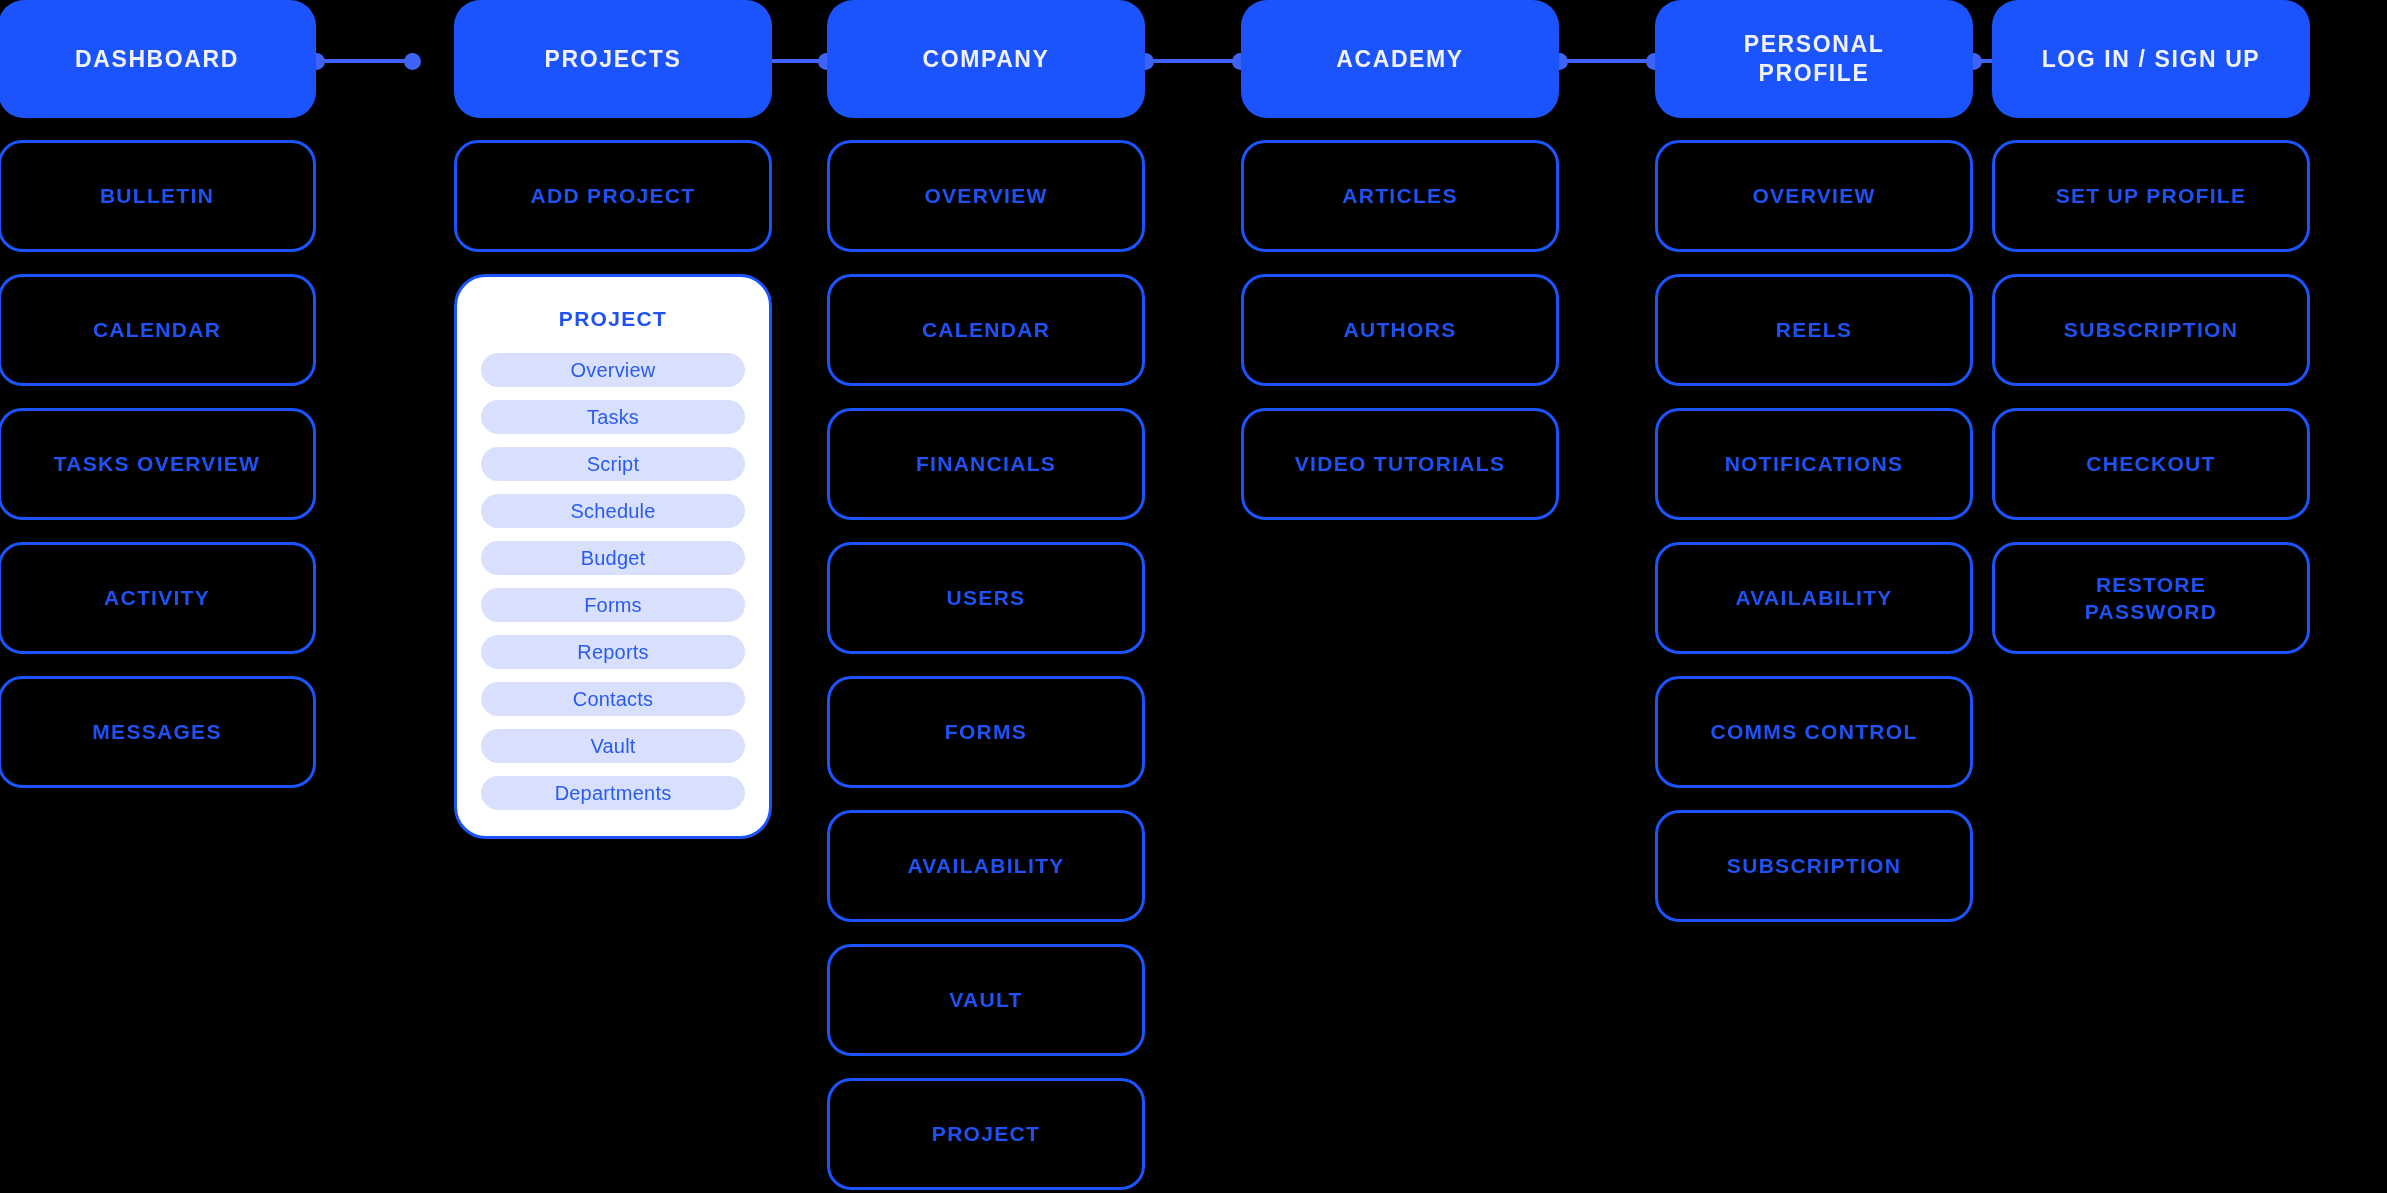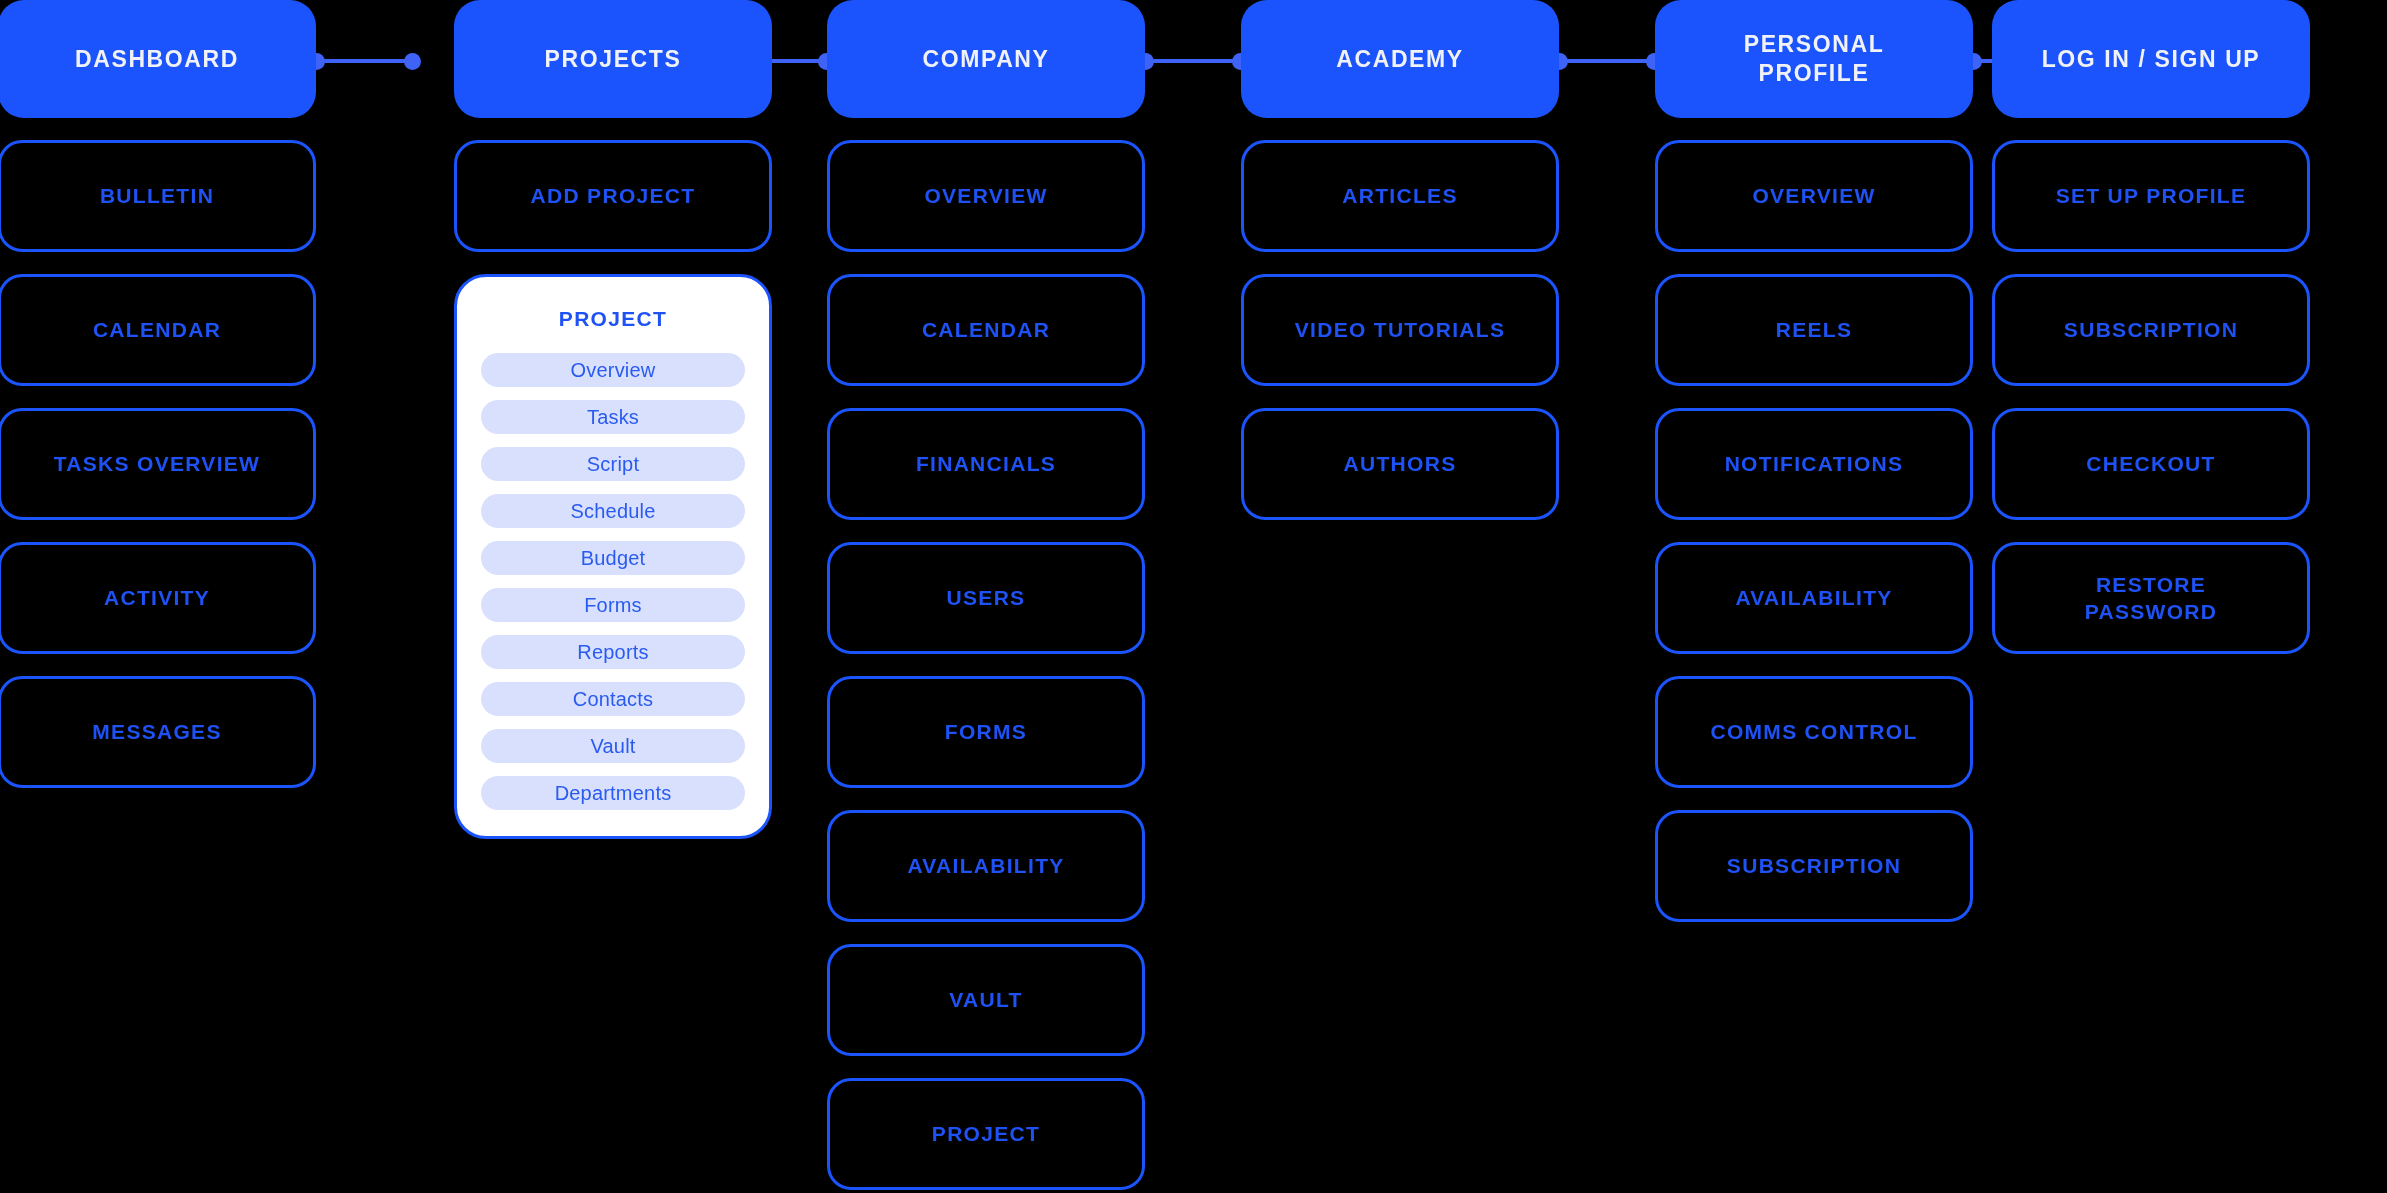--- a/index.html
+++ b/index.html
@@ -182,22 +182,22 @@
         <div class="child-node">FORMS</div>
         <div class="child-node">AVAILABILITY</div>
         <div class="child-node">VAULT</div>
         <div class="child-node">PROJECT</div>
       </div>
     </div>
     <div class="column" style="left: 1241px;">
       <div class="header-node">ACADEMY</div>
       <div class="child-list">
         <div class="child-node">ARTICLES</div>
+        <div class="child-node">AUTHORS</div>
         <div class="child-node">VIDEO TUTORIALS</div>
-        <div class="child-node">AUTHORS</div>
       </div>
     </div>
     <div class="column" style="left: 1655px;">
       <div class="header-node">PERSONAL
 PROFILE</div>
       <div class="child-list">
         <div class="child-node">OVERVIEW</div>
         <div class="child-node">REELS</div>
         <div class="child-node">NOTIFICATIONS</div>
         <div class="child-node">AVAILABILITY</div>

